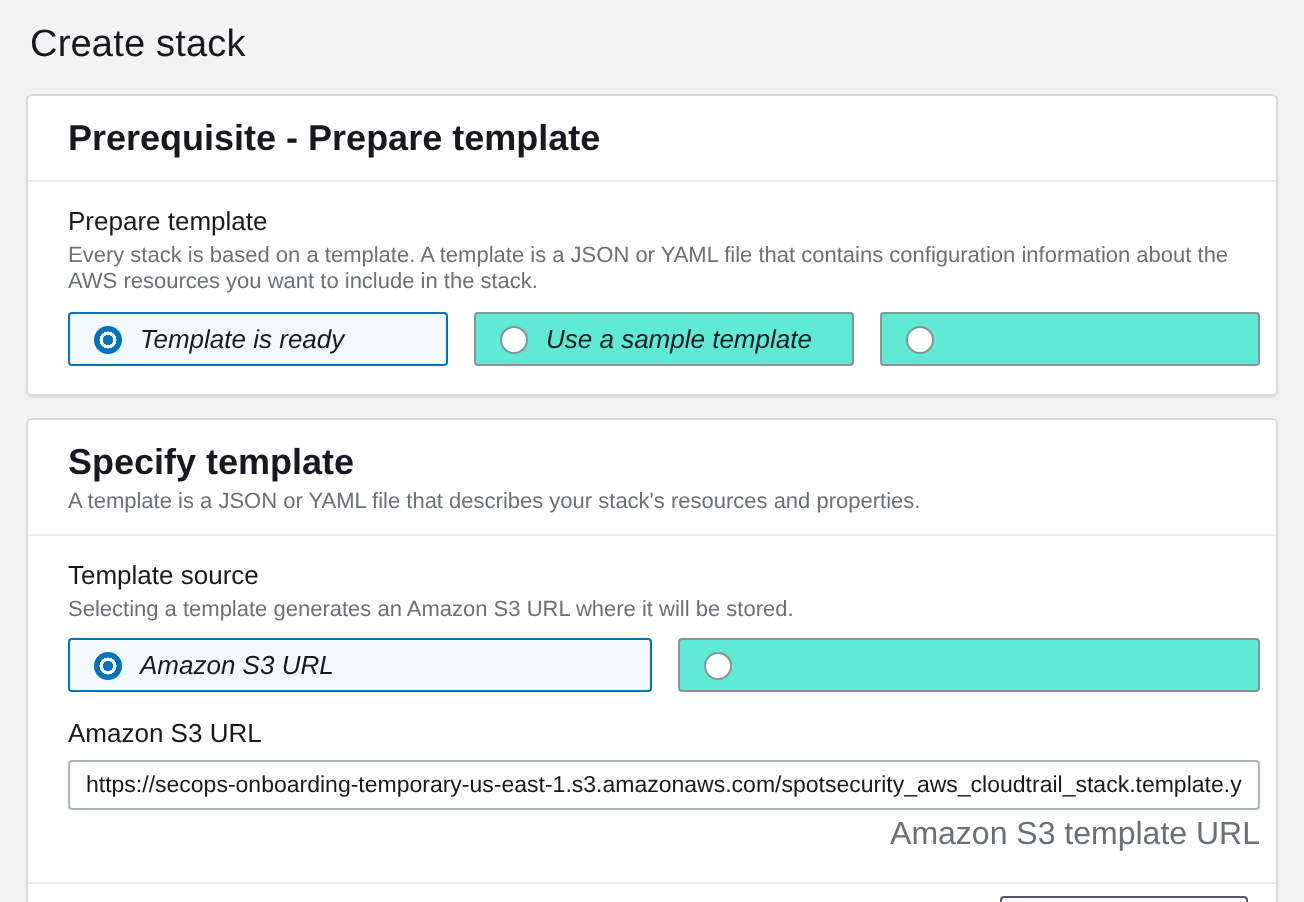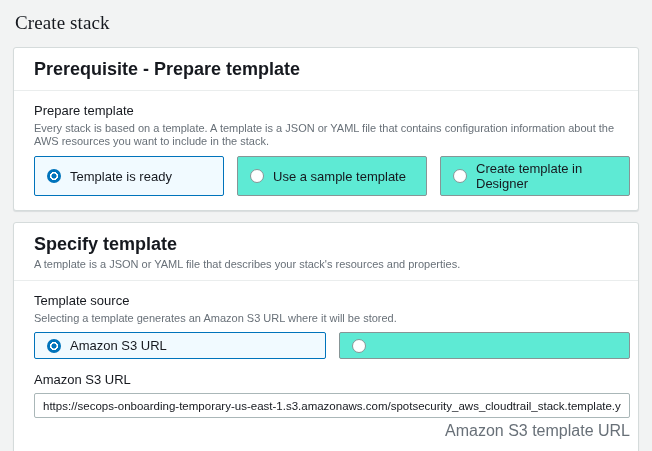--- a/index.html
+++ b/index.html
@@ -11,21 +11,20 @@
     overflow: hidden;
   }
   .page { padding: 10px 13px 0 13px; }
 
   .page-title {
     font-size: 19px;
     font-weight: 400;
     color: #16191f;
     margin: 2px 0 13px 2px;
     letter-spacing: 0.1px;
-    font-family: Liberation Serif, serif;
   }
 
   .panel {
     background: #ffffff;
     border: 1px solid #d5dbdb;
     border-radius: 3px;
     box-shadow: 0 1px 1px 0 rgba(0,28,36,0.10);
   }
   .panel + .panel { margin-top: 11px; }
 
@@ -42,21 +41,21 @@
     font-size: 11px;
     color: #687078;
     margin-top: 3px;
   }
 
   .panel-body { padding: 12px 8px 14px 20px; }
 
   .field-label { font-size: 13px; color: #16191f; line-height: 1.2; }
   .field-desc  { font-size: 11px; color: #687078; margin-top: 3px; line-height: 1.25; }
 
-  .tiles { display: grid; gap: 13px; margin-top: 7px; }
+  .tiles { display: grid; gap: 13px; margin-top: 7px; font-style: italic; }
   .tiles.cols-3 { grid-template-columns: repeat(3, 1fr); }
   .tiles.cols-2 { grid-template-columns: repeat(2, 1fr); }
 
   .tile {
     display: flex; align-items: center; gap: 9px;
     min-height: 27px;
     padding: 4px 12px;
     border: 1px solid #879596;
     border-radius: 2px;
     background: #5eead4;
@@ -137,21 +136,20 @@
         <div class="tile selected">
           <span class="radio on"></span>
           <span>Template is ready</span>
         </div>
         <div class="tile">
           <span class="radio"></span>
           <span>Use a sample template</span>
         </div>
         <div class="tile">
           <span class="radio"></span>
-          <span>Create template in Designer</span>
         </div>
       </div>
     </div>
   </section>
 
   <section class="panel">
     <div class="panel-header">
       <h2 class="panel-title">Specify template</h2>
       <div class="panel-subtitle">A template is a JSON or YAML file that describes your stack's resources and properties.</div>
     </div>

